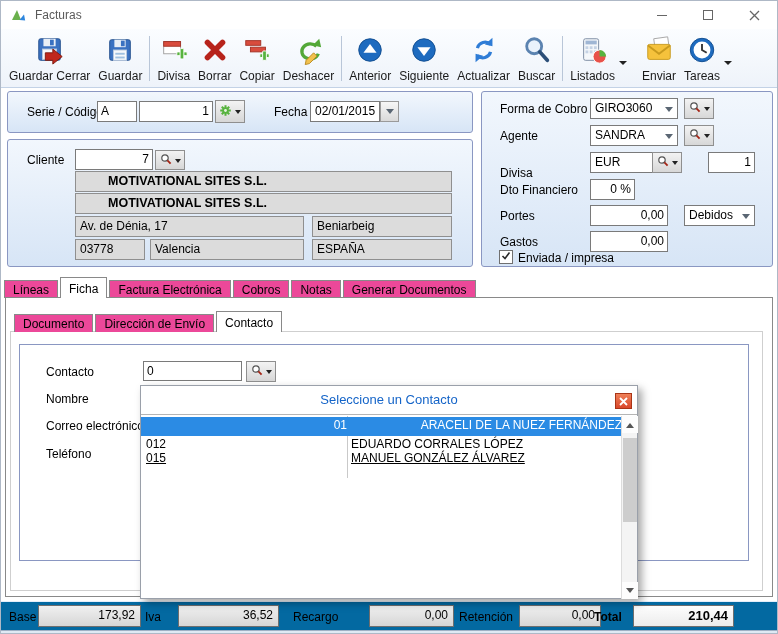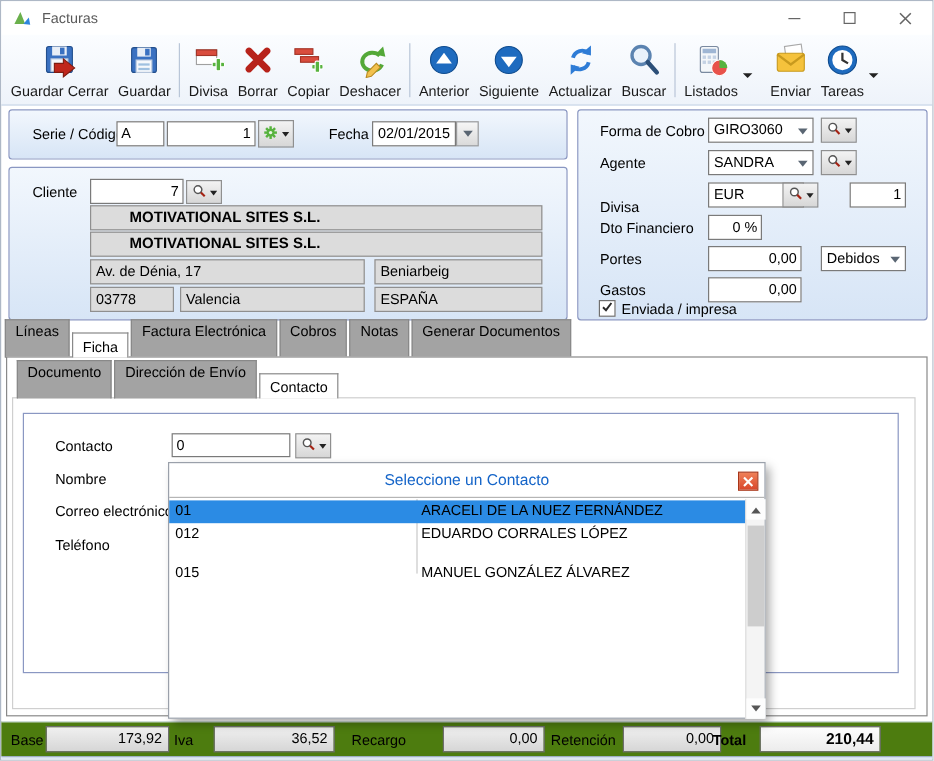--- a/index.html
+++ b/index.html
@@ -24,44 +24,44 @@
   .ro{position:absolute;background:#dcdcdc;border:1px solid #8f8f8f;font-size:12px;padding:0 4px;height:21px;line-height:19px;overflow:hidden;white-space:nowrap;}
   .ro.bold{font-weight:bold;font-size:12.5px;padding-left:32px;}
   .lbl{position:absolute;font-size:12px;white-space:nowrap;}
   .combo{position:absolute;background:#fff;border:1px solid #7a7a7a;height:21px;line-height:19px;padding:0 18px 0 4px;}
   .combo .chev{position:absolute;right:4px;top:8px;width:0;height:0;border:4px solid transparent;border-top:5px solid #5a6673;}
   .arrbtn{position:absolute;background:linear-gradient(#f6f6f6,#dadada);border:1px solid #9a9a9a;display:flex;align-items:center;justify-content:center;}
   .magbtn{position:absolute;background:linear-gradient(#f3f3f3,#d7d7d7);border:1px solid #8f8f8f;display:flex;align-items:center;justify-content:center;gap:3px;}
   .magbtn .dd2{width:0;height:0;border:3.5px solid transparent;border-top:4px solid #222;margin-top:4px;}
   
   .tabstrip{position:absolute;display:flex;align-items:flex-end;}
-  .tab{background:#a3a3a3;border:1px solid #898989;border-bottom:none;padding:1px 8px;height:32px;line-height:16px;margin-right:2px;font-size:12px;position:relative;}
+  .tab{background:#ec4899;border:1px solid #898989;border-bottom:none;padding:1px 8px;height:18px;line-height:16px;margin-right:2px;font-size:12px;position:relative;}
   .tab.active{background:#fff;height:21px;line-height:20px;z-index:5;}
   .tabpage{position:absolute;background:#fff;border:1px solid #898989;}
   .subpage{position:absolute;background:#fff;border:1px solid #cfcfcf;}
   .groupbox{position:absolute;border:1px solid #8a97c2;background:#fff;}
   
   .dialog{position:absolute;background:#fff;border:1px solid #9aa0aa;box-shadow:4px 4px 8px rgba(0,0,0,0.35);z-index:20;}
   .dlg-title{position:absolute;left:0;top:6px;width:100%;text-align:center;font-size:13px;}
   .dlg-head{position:absolute;left:0;top:0;width:100%;height:29px;border-bottom:1px solid #b5b5b5;}
   .dlg-close{position:absolute;width:17px;height:16px;background:linear-gradient(#ef8058,#d9472b);border:1px solid #a93517;display:flex;align-items:center;justify-content:center;}
   .dlg-row{position:absolute;left:0;width:481px;height:19px;display:flex;font-size:12px;}
   .dlg-row .c1{width:206px;padding:1px 0 0 5px;}
   .dlg-row .c2{flex:1;padding:1px 0 0 4px;}
-  .dlg-row.sel{background:#2b8be4;color:#000000;}
+  .dlg-row.sel{background:#2b8be4;color:#ffffff;text-align:right;}
   .dlg-coldiv{position:absolute;width:1px;background:#c9c9c9;}
   .sbar{position:absolute;width:16px;background:#f4f4f4;border-left:1px solid #dcdcdc;}
   .sbtn{position:absolute;left:0;width:16px;height:17px;background:#fdfdfd;display:flex;align-items:center;justify-content:center;}
   .sthumb{position:absolute;left:1px;width:14px;background:#cdcdcd;}
   .tri-up{width:0;height:0;border:4px solid transparent;border-bottom:5px solid #555;margin-top:-3px;}
   .tri-dn{width:0;height:0;border:4px solid transparent;border-top:5px solid #555;margin-bottom:-3px;}
   
   .cb{position:absolute;width:14px;height:14px;background:#fff;border:1px solid #707070;display:flex;align-items:center;justify-content:center;}
   
-  .statusbar{position:absolute;left:0;top:600px;width:100%;height:29px;background:#4d7c0f;border-top:1px solid #e4eefa;}
+  .statusbar{position:absolute;left:0;top:600px;width:100%;height:29px;background:#0369a1;border-top:1px solid #e4eefa;}
   .statusbar .fld{position:absolute;top:3px;height:22px;background:linear-gradient(#f0f0f0,#d6d6d6);border:1px solid #6e6e6e;text-align:right;padding:2px 5px 0 0;font-size:12px;}
   .statusbar .fld.total{background:linear-gradient(#fdfdfd,#ececec);font-weight:bold;font-size:13px;}
   .statusbar .slbl{position:absolute;top:8px;font-size:12px;}
   .footstrip{position:absolute;left:0;top:629px;width:100%;height:5px;background:#dfe9f4;border-top:1px solid #9fb0c4;}
 </style>
 </head>
 <body>
 
 <div class="win">
 
@@ -346,21 +346,21 @@
     </div>
     <div class="dlg-coldiv" style="left:206px;top:30px;height:62px;"></div>
     <div class="dlg-row sel" style="top:31px;">
       <span class="c1">01</span>
       <span class="c2">ARACELI DE LA NUEZ FERNÁNDEZ</span>
     </div>
     <div class="dlg-row" style="top:50px;">
       <span class="c1">012</span>
       <span class="c2">EDUARDO CORRALES LÓPEZ</span>
     </div>
-    <div class="dlg-row" style="top:83px;">
+    <div class="dlg-row" style="top:64px;text-decoration:underline;">
       <span class="c1">015</span>
       <span class="c2">MANUEL GONZÁLEZ ÁLVAREZ</span>
     </div>
     <div class="sbar" style="right:0;top:30px;height:183px;">
       <div class="sbtn" style="top:0;">
           <span class="tri-up"></span>
         </div>
       <div class="sthumb" style="top:22px;height:84px;"></div>
       <div class="sbtn" style="top:166px;">
           <span class="tri-dn"></span>

